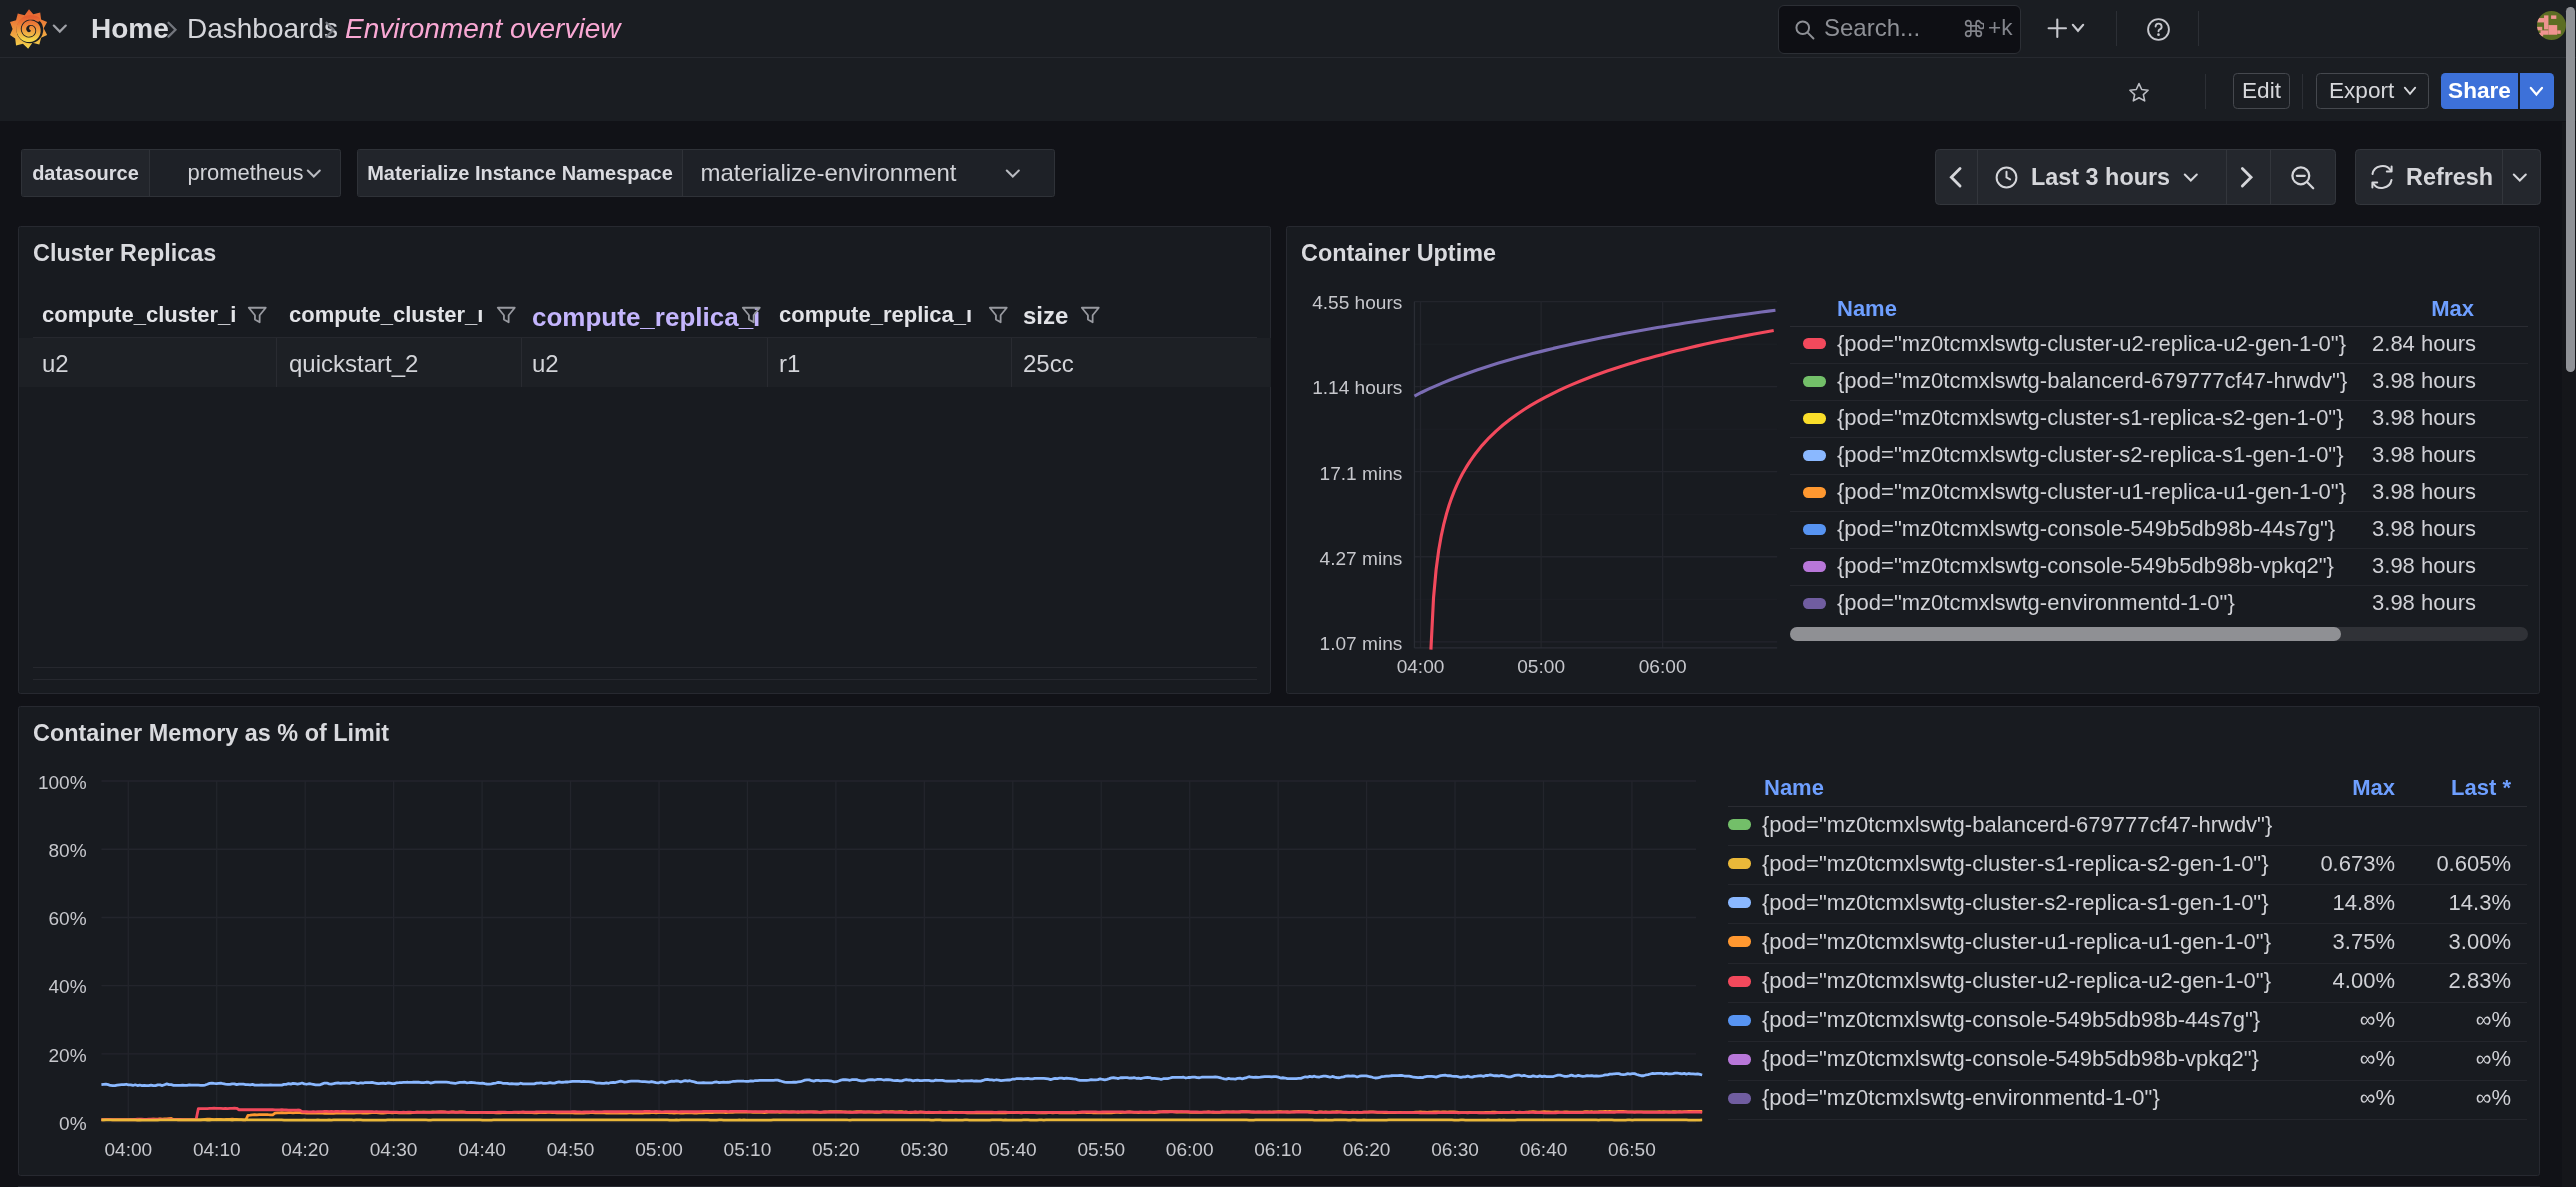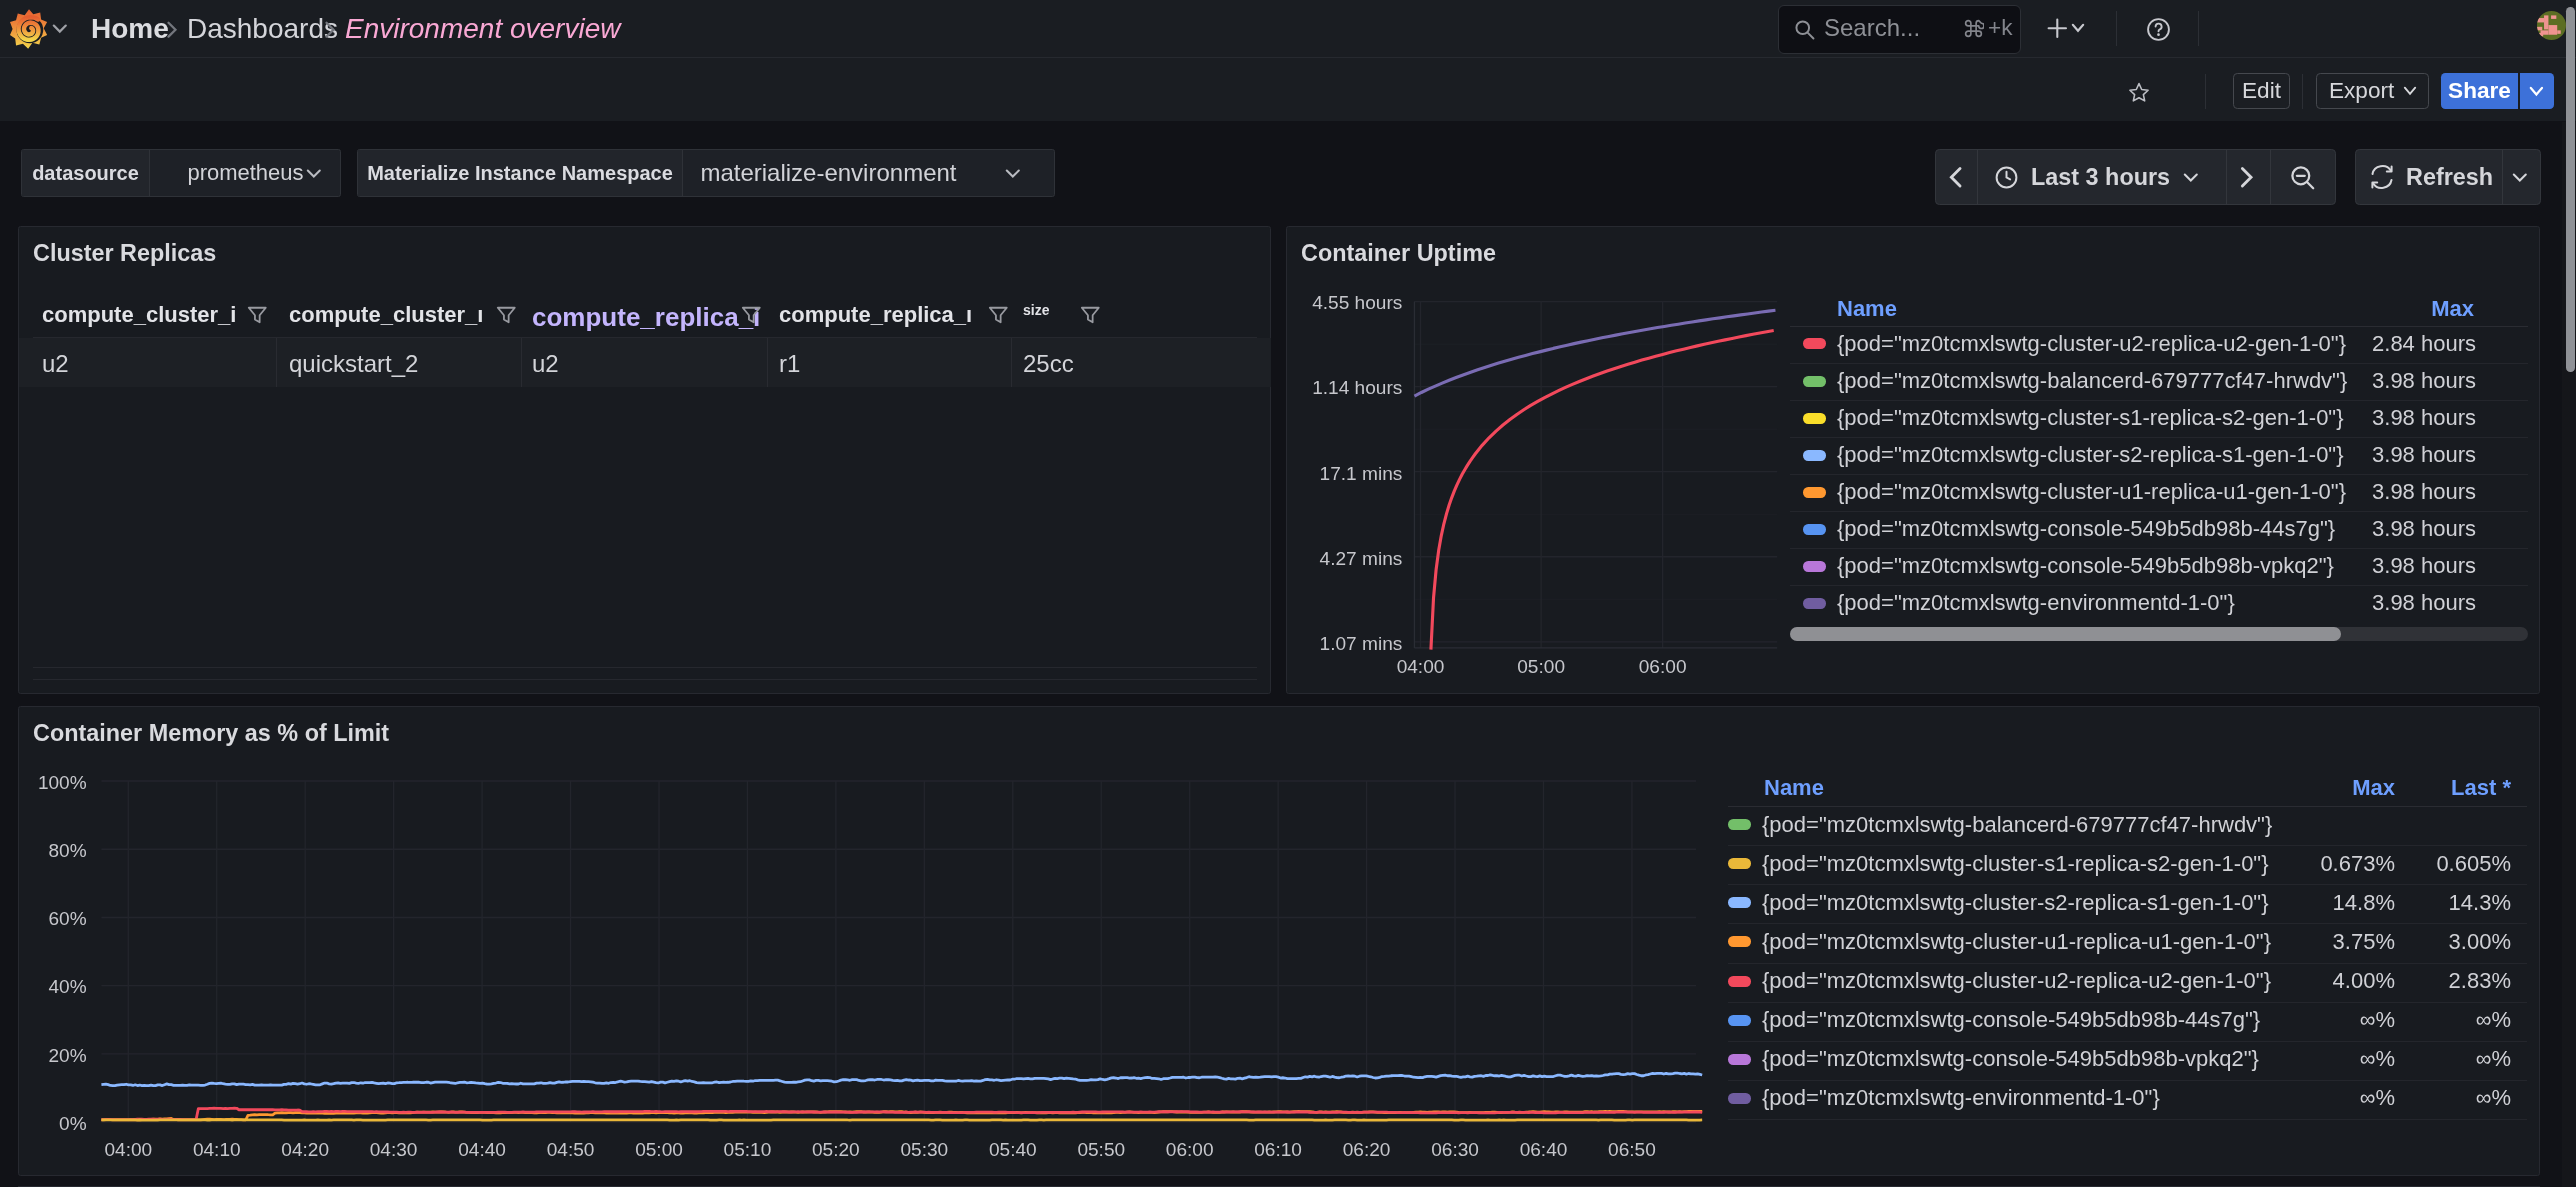--- a/index.html
+++ b/index.html
@@ -172,21 +172,21 @@
     <path d="M3 4 H21 L14.5 12 V19.5 L9.5 16.5 V12 Z" stroke="#989aa0" stroke-width="1.9" fill="none" stroke-linejoin="round"></path>
   </svg>
 <div class="abs" style="left:532px;top:302px;font-size:26px;font-weight:700;color:#c4b5fd;">compute_replica_i</div>
 <svg class="abs" style="left:740px;top:304px" width="22.6" height="22.6" viewBox="0 0 24 24">
     <path d="M3 4 H21 L14.5 12 V19.5 L9.5 16.5 V12 Z" stroke="#989aa0" stroke-width="1.9" fill="none" stroke-linejoin="round"></path>
   </svg>
 <div class="abs" style="left:779px;top:302px;font-size:22px;font-weight:700;color:#e2e3e7;">compute_replica_ı</div>
 <svg class="abs" style="left:987px;top:304px" width="22.6" height="22.6" viewBox="0 0 24 24">
     <path d="M3 4 H21 L14.5 12 V19.5 L9.5 16.5 V12 Z" stroke="#989aa0" stroke-width="1.9" fill="none" stroke-linejoin="round"></path>
   </svg>
-<div class="abs" style="left:1023px;top:302px;font-size:14px;font-weight:700;color:#e2e3e7;">size</div>
+<div class="abs" style="left:1023px;top:302px;font-size:24px;font-weight:700;color:#e2e3e7;">size</div>
 <svg class="abs" style="left:1079px;top:304px" width="22.6" height="22.6" viewBox="0 0 24 24">
     <path d="M3 4 H21 L14.5 12 V19.5 L9.5 16.5 V12 Z" stroke="#989aa0" stroke-width="1.9" fill="none" stroke-linejoin="round"></path>
   </svg>
 <div class="abs sep" style="left:33px;top:337px;width:1224px;height:0.9px;"></div>
 <div class="abs" style="left:19px;top:338px;width:1252px;height:49px;background:#1d2025;"></div>
 <div class="abs" style="left:42px;top:350px;font-size:24px;color:#d3d4d9;">u2</div>
 <div class="abs" style="left:289px;top:350px;font-size:24px;color:#d3d4d9;">quickstart_2</div>
 <div class="abs" style="left:532px;top:350px;font-size:24px;color:#d3d4d9;">u2</div>
 <div class="abs" style="left:779px;top:350px;font-size:24px;color:#d3d4d9;">r1</div>
 <div class="abs" style="left:1023px;top:350px;font-size:24px;color:#d3d4d9;">25cc</div>

